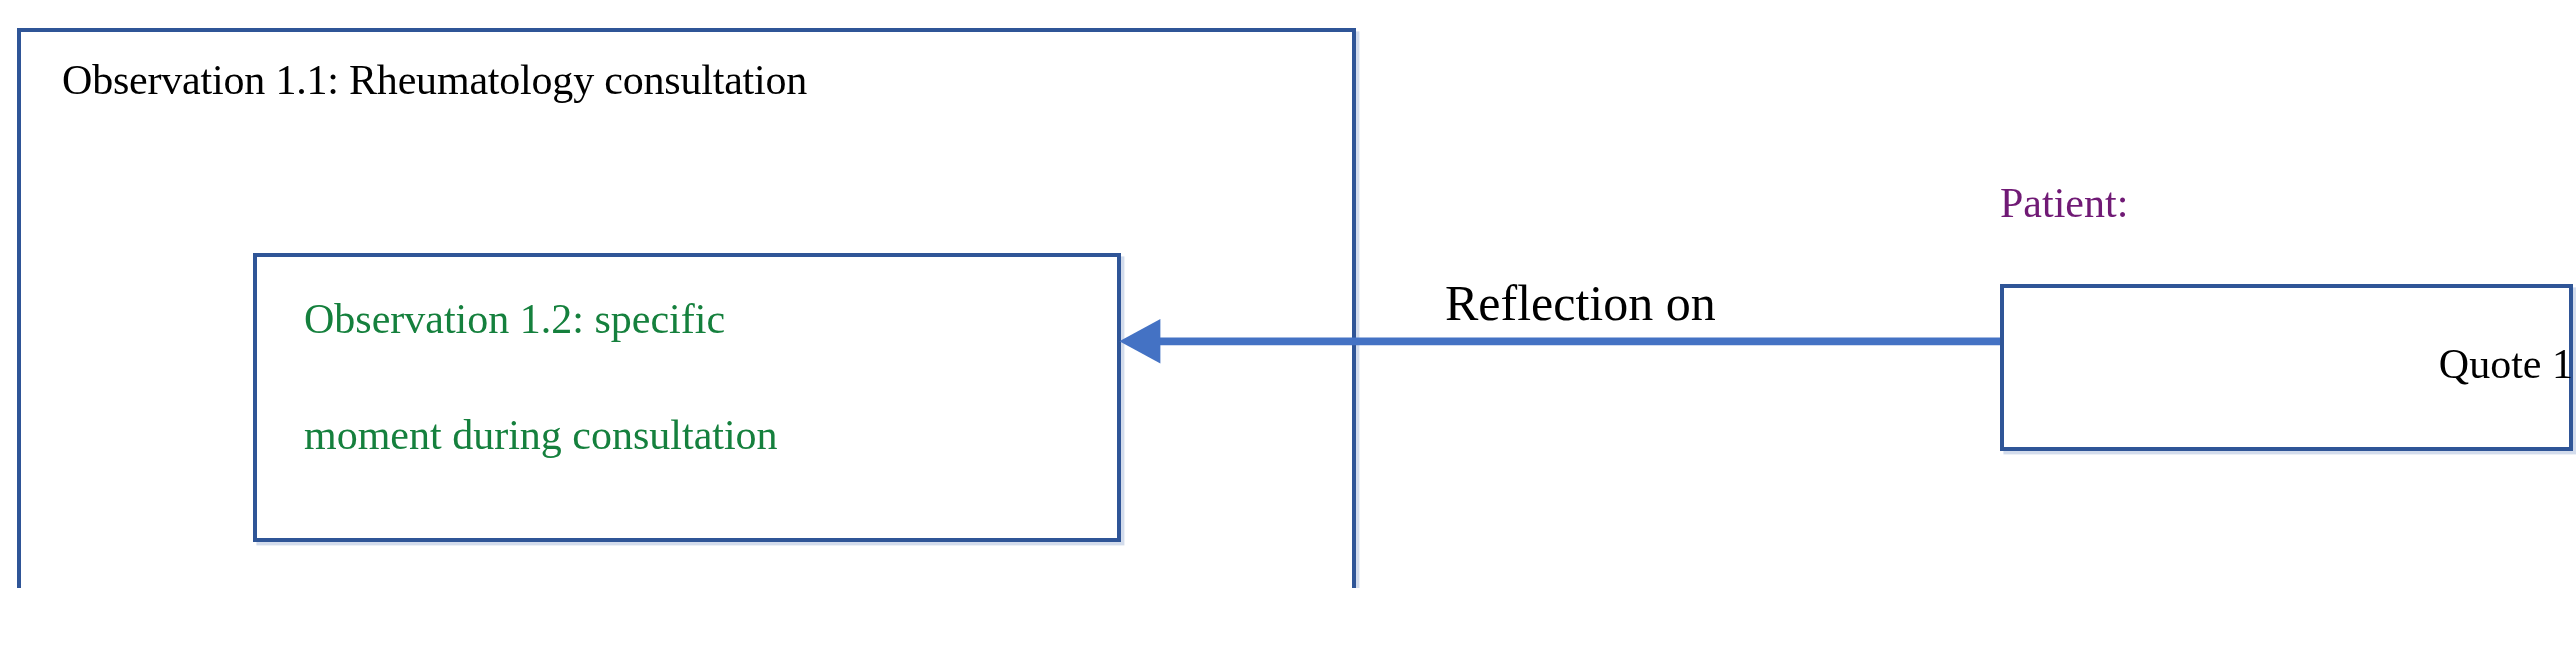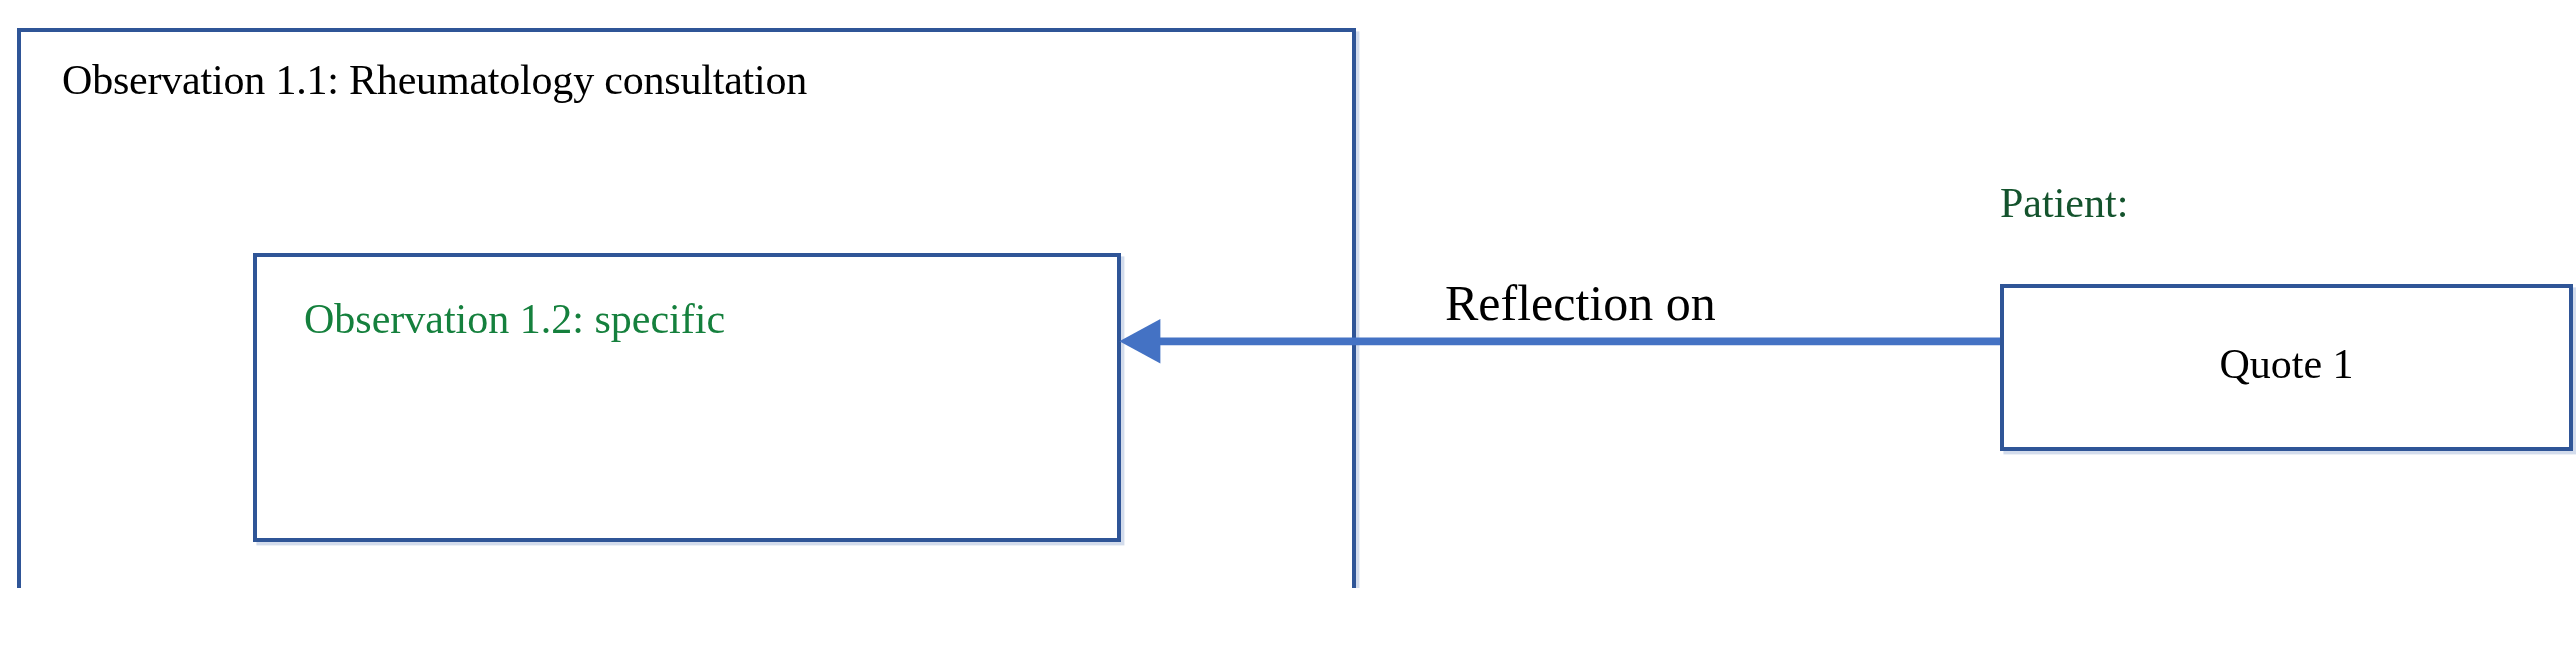--- a/index.html
+++ b/index.html
@@ -94,55 +94,56 @@
   }
 
   
   #patient-label {
     position: absolute;
     left: 2000px;
     top: 180px;
     font-size: 42px;
     line-height: 1.1;
     white-space: nowrap;
-    color: #14532d;
+    color: #701a75;
   }
 
   #quote-box {
     left: 2000px;
     top: 284px;
     width: 573px;
     height: 167px;
   }
 
   #quote-text {
     position: absolute;
     left: 2000px;
     top: 341px;
     width: 573px;
-    text-align: center;
+    text-align: right;
     font-size: 42px;
     line-height: 1.1;
     white-space: nowrap;
     color: #000000;
   }
 </style>
 </head>
 <body>
 
 <div id="canvas">
 
   <div id="outer-box" class="node-box"></div>
 
   <div id="outer-title">Observation 1.1: Rheumatology consultation</div>
 
   <div id="inner-box" class="node-box"></div>
 
   <div id="inner-text">
     <span class="line">Observation 1.2: specific</span>
+    <span class="line">moment during consultation</span>
   </div>
 
   <svg id="connector" viewBox="0 0 1055 96" xmlns="http://www.w3.org/2000/svg">
 
     <line x1="1052" y1="46" x2="52" y2="46" stroke="#4472C4" stroke-width="9"></line>
 
     <polygon points="14,46 62,20 62,72" fill="#4472C4"></polygon>
   </svg>
 
   <div id="connector-label">Reflection on</div>

